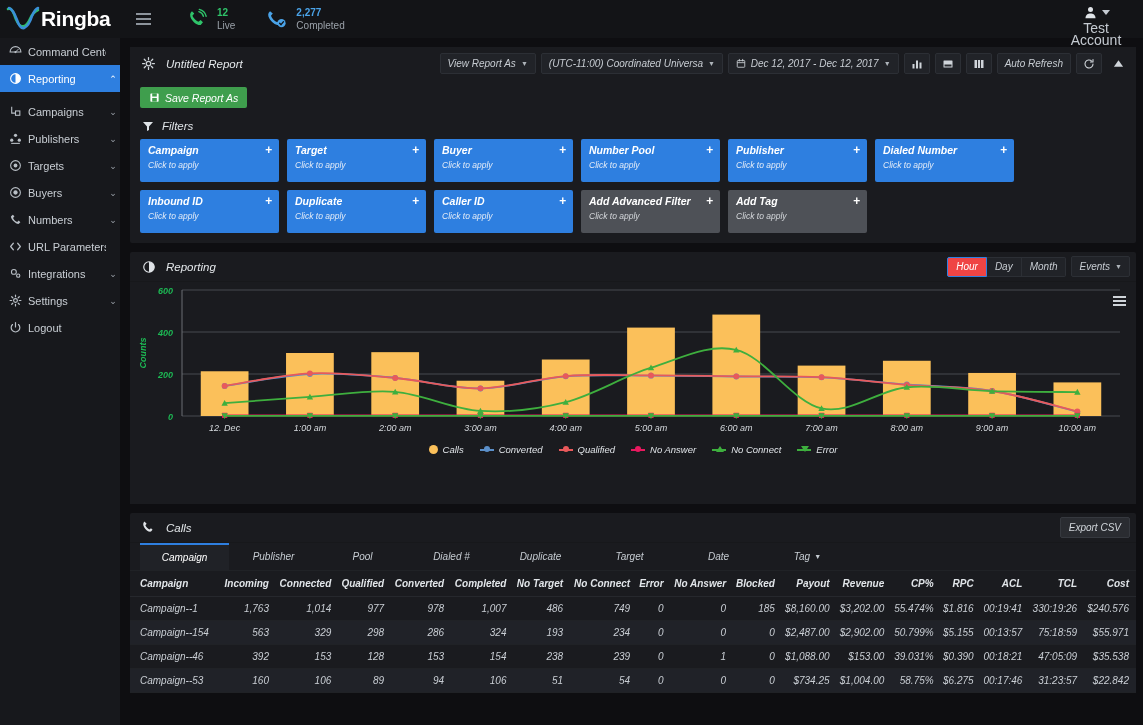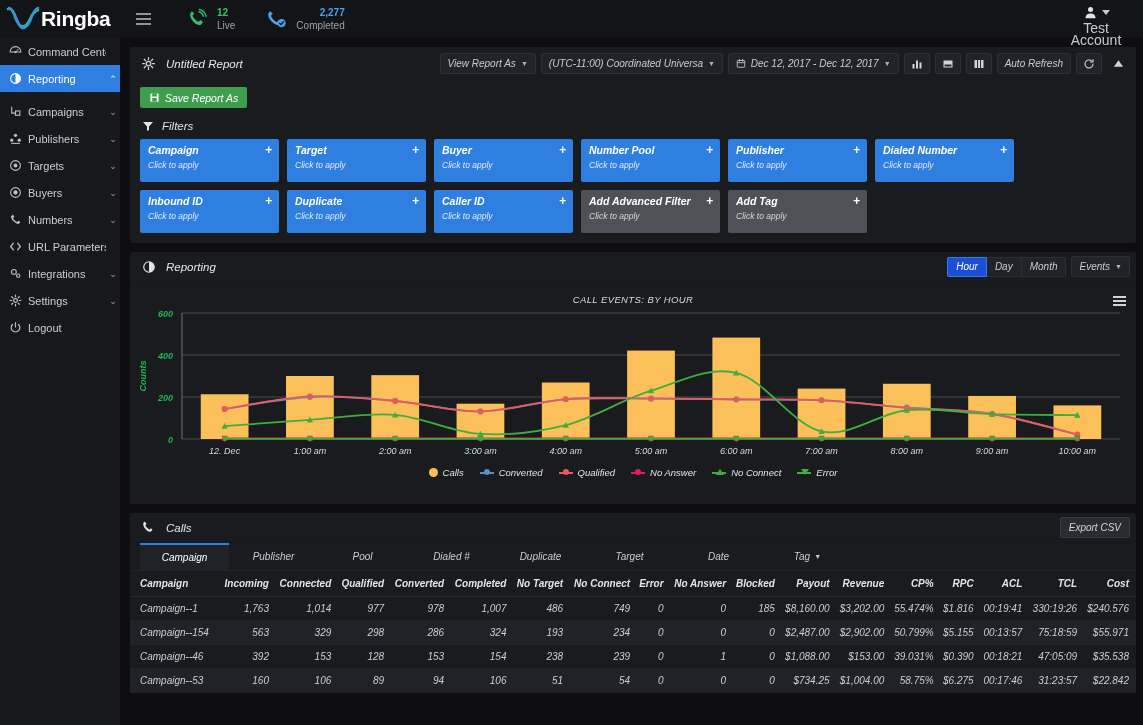--- a/index.html
+++ b/index.html
@@ -22,21 +22,21 @@
   .brand-text { font-size: 21px; font-weight: bold; color: #ffffff; letter-spacing: -0.3px; margin-left: 1px; }
   .hamburger { width: 26px; height: 26px; margin-left: 10px; display: flex; flex-direction: column;
     justify-content: center; align-items: center; gap: 3px; cursor: pointer; }
   .hamburger span { display: block; width: 15px; height: 2px; background: #8d949c; }
 
   .stat { display: flex; align-items: center; margin-left: 28px; }
   .stat-icon { width: 26px; height: 26px; margin-right: 7px; display: flex; align-items: center; justify-content: center; }
   .stat-val { font-size: 10px; font-weight: bold; line-height: 13px; }
   .stat-lbl { font-size: 10px; color: #9aa1a9; line-height: 12px; margin-top: 1px; }
   .stat.live .stat-val { color: #2fc36a; }
-  .stat.completed .stat-val { color: #4aa3e8; text-align: right; }
+  .stat.completed .stat-val { color: #4aa3e8; }
 
   .acct { position: absolute; right: 10px; top: 2px; text-align: center; width: 74px; cursor: pointer; }
   .acct-row { display: flex; align-items: center; justify-content: center; gap: 4px; height: 20px; }
   .acct-name { font-size: 14px; color: #c4cad1; line-height: 12px; }
   .caret-dn { width: 0; height: 0; border-left: 4px solid transparent; border-right: 4px solid transparent;
     border-top: 5px solid #c4cad1; }
 
   
   .body { flex: 1; display: flex; min-height: 0; }
 
@@ -92,21 +92,21 @@
 
   
   .sec-head { height: 30px; display: flex; align-items: center; padding: 0 6px 0 10px;
     border-bottom: 1px solid #17181b; }
   .sec-head .ttl { font-size: 11.5px; color: #e3e7ea; margin-left: 9px; flex: 1; }
   .seg { display: flex; }
   .seg div { height: 20px; padding: 0 8px; font-size: 10px; display: flex; align-items: center;
     background: #212328; border: 1px solid #2c2f35; border-left: none; color: #c7ccd2; cursor: pointer; }
   .seg div:first-child { border-left: 1px solid #2c2f35; border-radius: 2px 0 0 2px; }
   .seg div:last-child { border-radius: 0 2px 2px 0; }
-  .seg div.on { background: #1d4ed8; border-color: #2e7fe0; color: #fff; }
+  .seg div.on { background: #ef4444; border-color: #2e7fe0; color: #fff; }
 
   .chart-wrap { position: relative; height: 222px; background: #1a1b1f; }
   .chart-title { text-align: center; font-size: 9.5px; color: #d6dade; padding-top: 12px; letter-spacing: .4px; }
   .chart-menu { position: absolute; right: 10px; top: 14px; display: flex; flex-direction: column;
     gap: 2px; cursor: pointer; }
   .chart-menu span { width: 13px; height: 2px; background: #cfd4d9; }
   .legend { display: flex; justify-content: center; gap: 16px; margin-top: 2px; }
   .legend .it { display: flex; align-items: center; gap: 5px; font-size: 9.5px; color: #dfe3e7; cursor: pointer; }
   .lg-line { width: 14px; height: 2px; position: relative; }
   .lg-line::after { content: ""; position: absolute; left: 4px; top: -2px; width: 6px; height: 6px; }
@@ -471,21 +471,20 @@
             <div>Day</div>
             <div>Month</div>
           </div>
           <div class="tb">
             <span>Events</span>
             <span class="cd">▼</span>
           </div>
         </div>
 
         <div class="chart-wrap">
-          <div class="chart-title">CALL EVENTS: BY HOUR</div>
           <div class="chart-menu">
             <span></span>
               <span></span>
               <span></span>
           </div>
           <svg id="chart-svg" width="1006" height="160" viewBox="0 0 1006 160" style="display:block">
               <line x1="52" y1="134" x2="990" y2="134" stroke="#474a50" stroke-width="1"></line>
               <text x="43" y="137.5" fill="#1db954" font-size="9" text-anchor="end" font-family="&quot;Liberation Sans&quot;, sans-serif" font-weight="bold">0</text>
               <line x1="52" y1="92" x2="990" y2="92" stroke="#474a50" stroke-width="1"></line>
               <text x="43" y="95.5" fill="#1db954" font-size="9" text-anchor="end" font-family="&quot;Liberation Sans&quot;, sans-serif" font-weight="bold">200</text>

